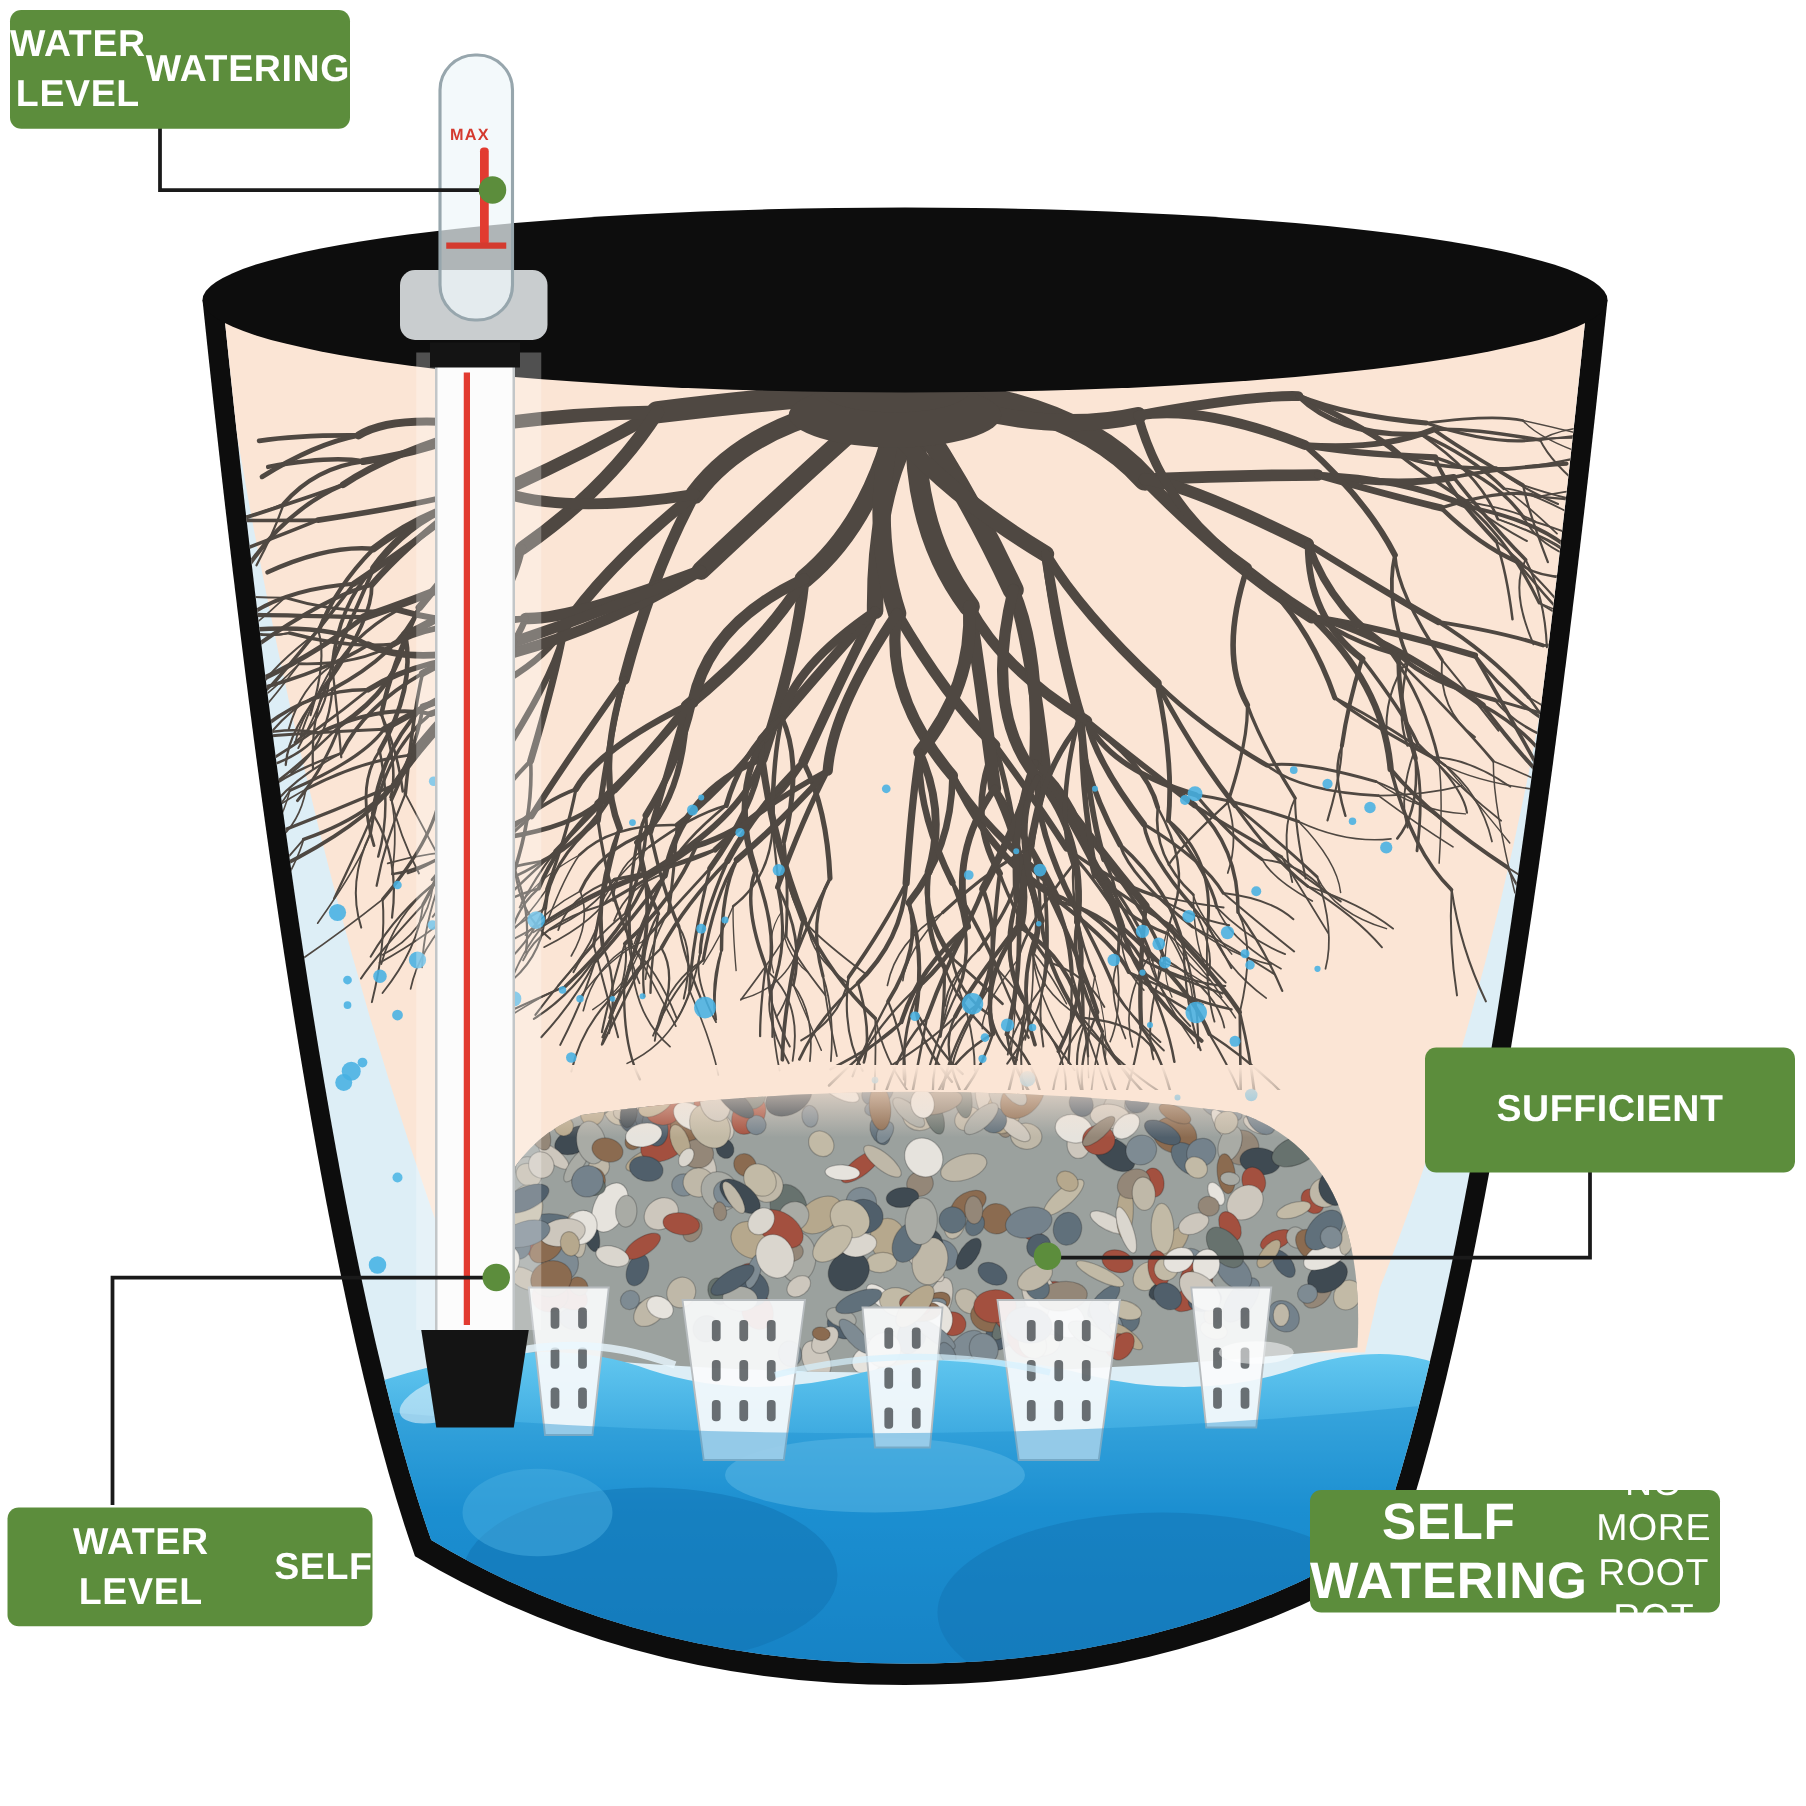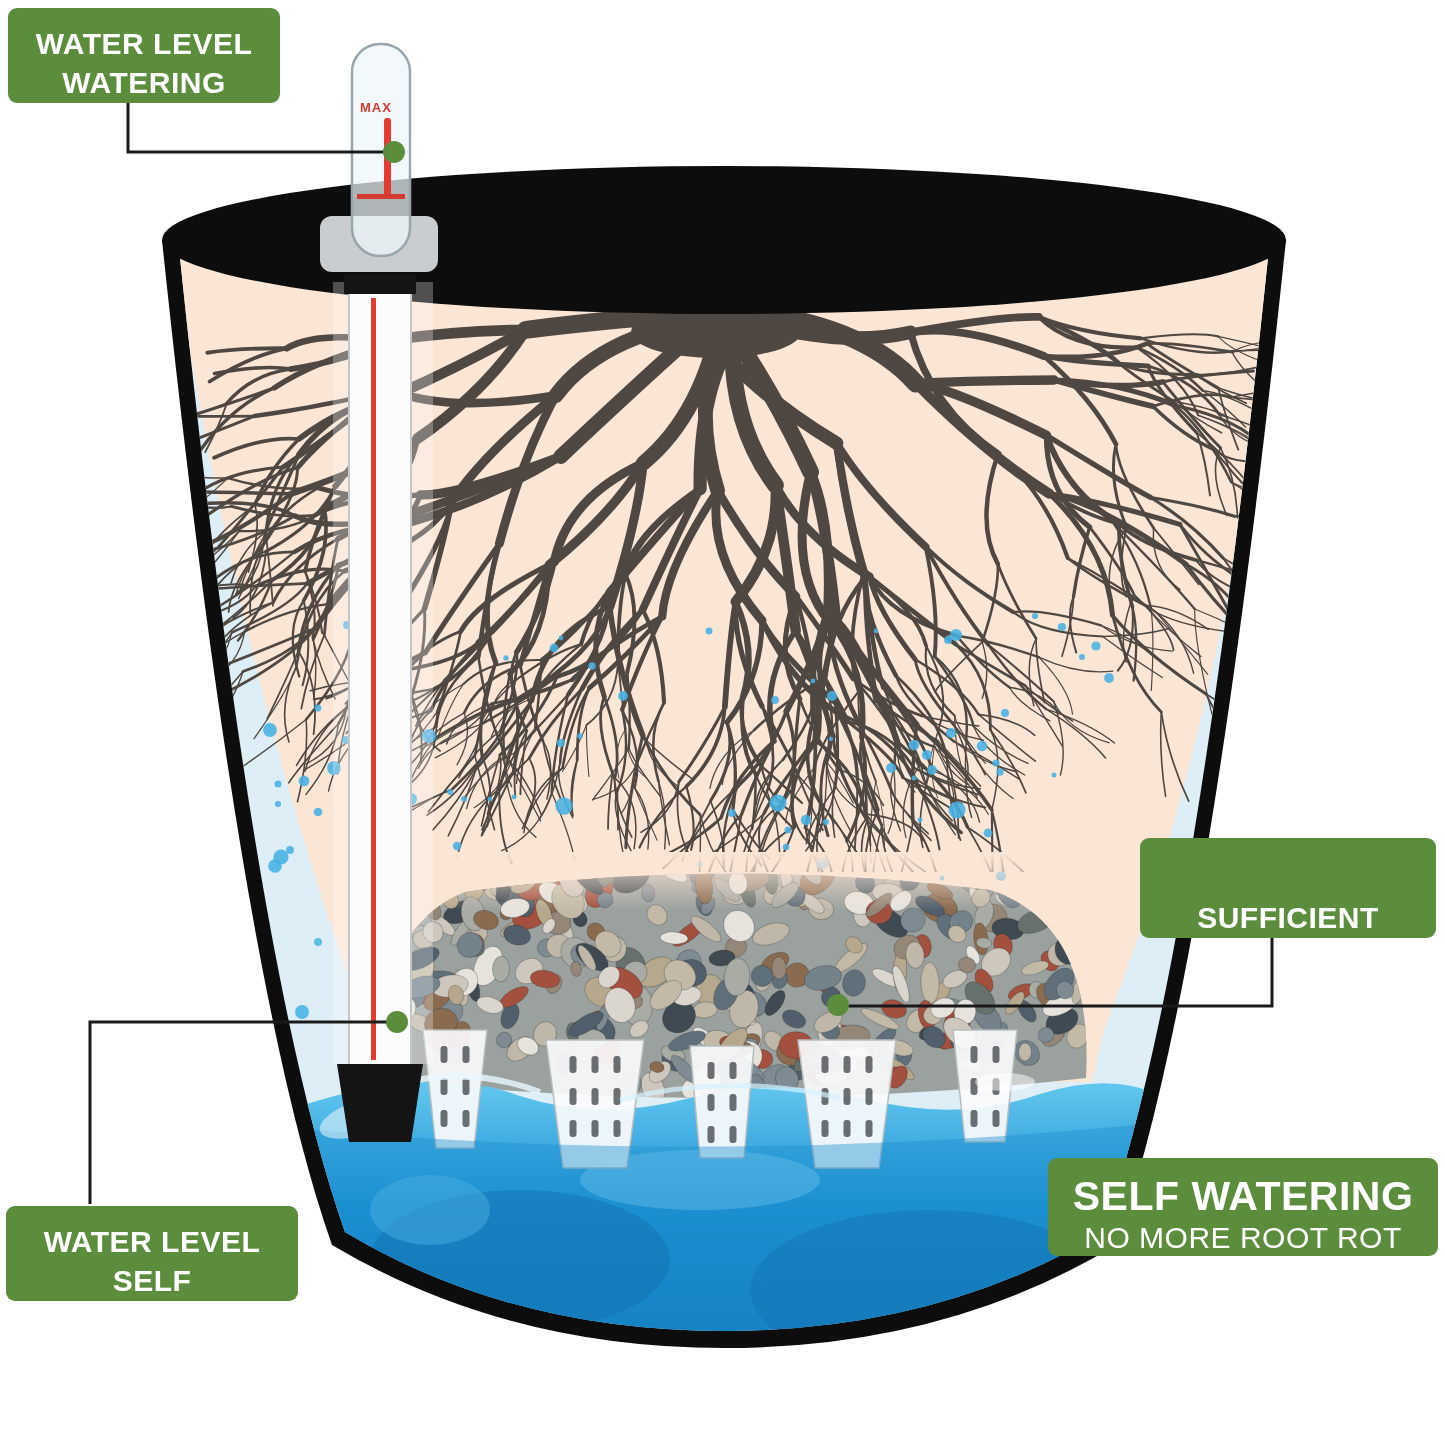--- a/index.html
+++ b/index.html
@@ -1,26 +1,26 @@
 <!DOCTYPE html>
 <html style="--label-green: #5c8d3c; --dot-green: #5c8d3c; --callout-line: #1a1a1a; --pot-black: #0d0d0d; --soil: #fbe5d5; --root: #4f4842; --water-dot-blue: #47b0e2; --water-blue: #1b8fd2; --indicator-red: #e23b30;"><head>
 <meta charset="utf-8">
 <style>
   *{margin:0;padding:0;box-sizing:border-box}
   html,body{background:#ffffff;font-family:"Liberation Sans",sans-serif}
   .stage{position:relative;width:1445px;height:1445px;background:#fff;overflow:hidden}
   #scene{position:absolute;left:0;top:0}
   .label{position:absolute;z-index:2;background:var(--label-green,#5c8d3c);color:#fff;
-         border-radius:9px;display:flex;flex-direction:column;align-items:center;justify-content:flex-end;
+         border-radius:9px;display:flex;flex-direction:row;align-items:center;justify-content:center;
          text-align:center;font-weight:600;letter-spacing:.5px}
   .label .ln{line-height:1.32}
   #lbl-indicator{left:8px;top:8px;width:272px;height:95px;font-size:30px}
   #lbl-supply{left:1140px;top:838px;width:296px;height:100px;font-size:30px}
   #lbl-shaft{left:6px;top:1206px;width:292px;height:95px;font-size:30px}
-  #lbl-selfwater{left:1048px;top:1158px;width:390px;height:98px}
+  #lbl-selfwater{left:1048px;top:1192px;width:328px;height:98px}
   #lbl-selfwater .l1{font-size:41px;font-weight:800;line-height:1.15;letter-spacing:.5px}
   #lbl-selfwater .l2{font-size:30px;font-weight:400;line-height:1.2}
   .pot{fill:var(--pot-black,#0d0d0d)}
   .soil{fill:var(--soil,#fbe5d5)}
   .callout{stroke:var(--callout-line,#1a1a1a);stroke-width:3;fill:none}
   .cdot{fill:var(--dot-green,#5c8d3c)}
 </style>
 </head>
 <body>
 

